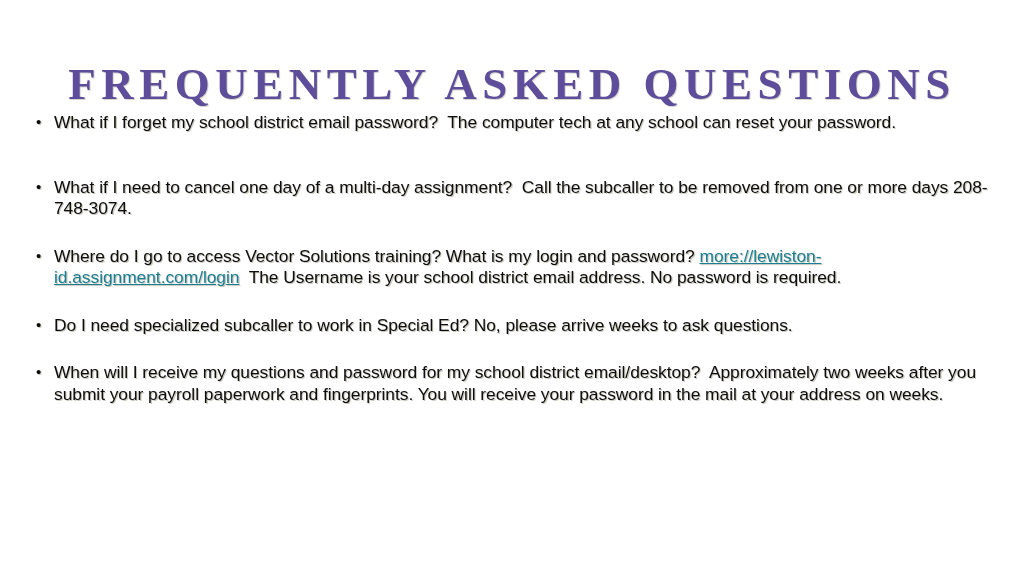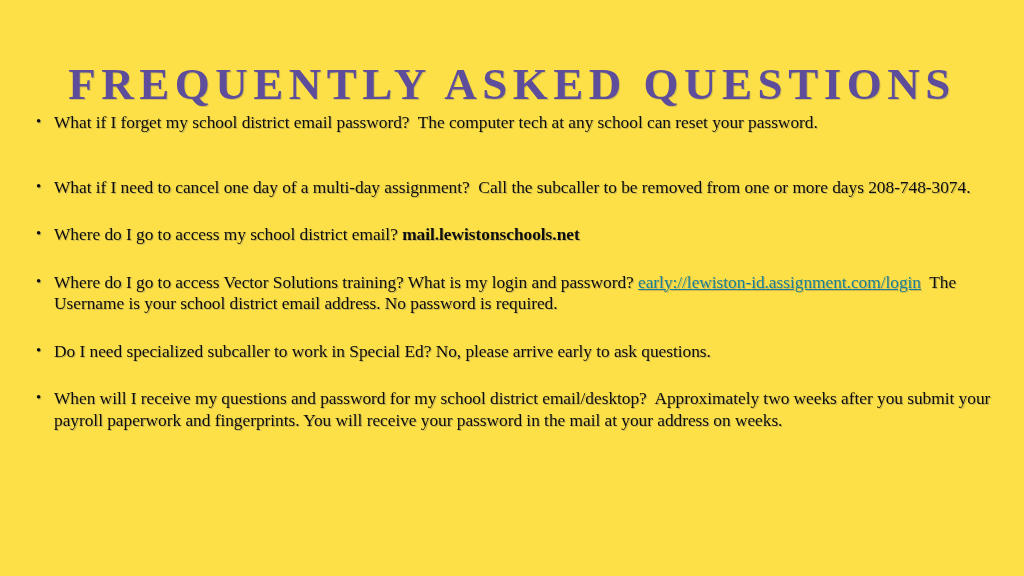--- a/index.html
+++ b/index.html
@@ -10,21 +10,21 @@
     width: 1024px;
     height: 576px;
     background: #fafa8d;
     font-family: "Liberation Sans", sans-serif;
     overflow: hidden;
   }
   .slide {
     position: relative;
     width: 1024px;
     height: 576px;
-    background: #fde047;
+    background: #ffffff;
     box-sizing: border-box;
   }
   .slide-title {
     position: absolute;
     left: 0;
     top: 26px;
     width: 1024px;
     text-align: center;
     font-family: "Liberation Serif", "DejaVu Serif", serif;
     font-size: 45px;
@@ -47,21 +47,20 @@
   }
   ul.faq-list > li {
     position: relative;
     padding-left: 22px;
     font-size: 17.4px;
     line-height: 21.5px;
     color: #0d0d0d;
     text-shadow: 1.1px 1.1px 0 rgba(130,125,95,0.42);
     margin-bottom: 26px;
     letter-spacing: -0.05px;
-    font-family: Liberation Serif, serif;
   }
   ul.faq-list > li:last-child {
     margin-bottom: 0;
   }
   ul.faq-list > li::before {
     content: "\2022";
     position: absolute;
     left: 4px;
     top: -1px;
     font-size: 15px;
@@ -100,33 +99,29 @@
     <ul class="faq-list">
 
       <li class="li-gap-1">
         <span>What if I forget my school district email password?</span><span class="sp">  </span><span>The computer tech at any school can reset your password.</span>
       </li>
 
       <li class="li-gap-2">
         <span>What if I need to cancel one day of a multi-day assignment?</span><span class="sp">  </span><span>Call the subcaller to be removed from one or more days 208-748-3074.</span>
       </li>
 
-      <li class="li-gap-3">
-        <span>Where do I go to access my school district email?</span>
-        <b class="strong-txt">mail.lewistonschools.net</b>
-      </li>
 
       <li class="li-gap-4">
         <span>Where do I go to access Vector Solutions training?  What is my login and password?</span>
-        <a class="ext-link" href="#"><span>early://lewiston-</span><span>id.assignment.com/login</span></a><span class="sp">  </span><span>The Username is your school district email address. No password is required.</span>
+        <a class="ext-link" href="#"><span>more://lewiston-</span><span>id.assignment.com/login</span></a><span class="sp">  </span><span>The Username is your school district email address. No password is required.</span>
       </li>
 
       <li class="li-gap-5">
         <span>Do I need specialized subcaller to work in Special Ed?</span>
-        <span>No, please arrive early to ask questions.</span>
+        <span>No, please arrive weeks to ask questions.</span>
       </li>
 
 
       <li>
         <span>When will I receive my questions and password for my school district email/desktop?</span><span class="sp">  </span><span>Approximately two weeks after you submit your payroll paperwork and fingerprints.  You will receive your password in the mail at your address on weeks.</span>
       </li>
 
     </ul>
   </div>
 

